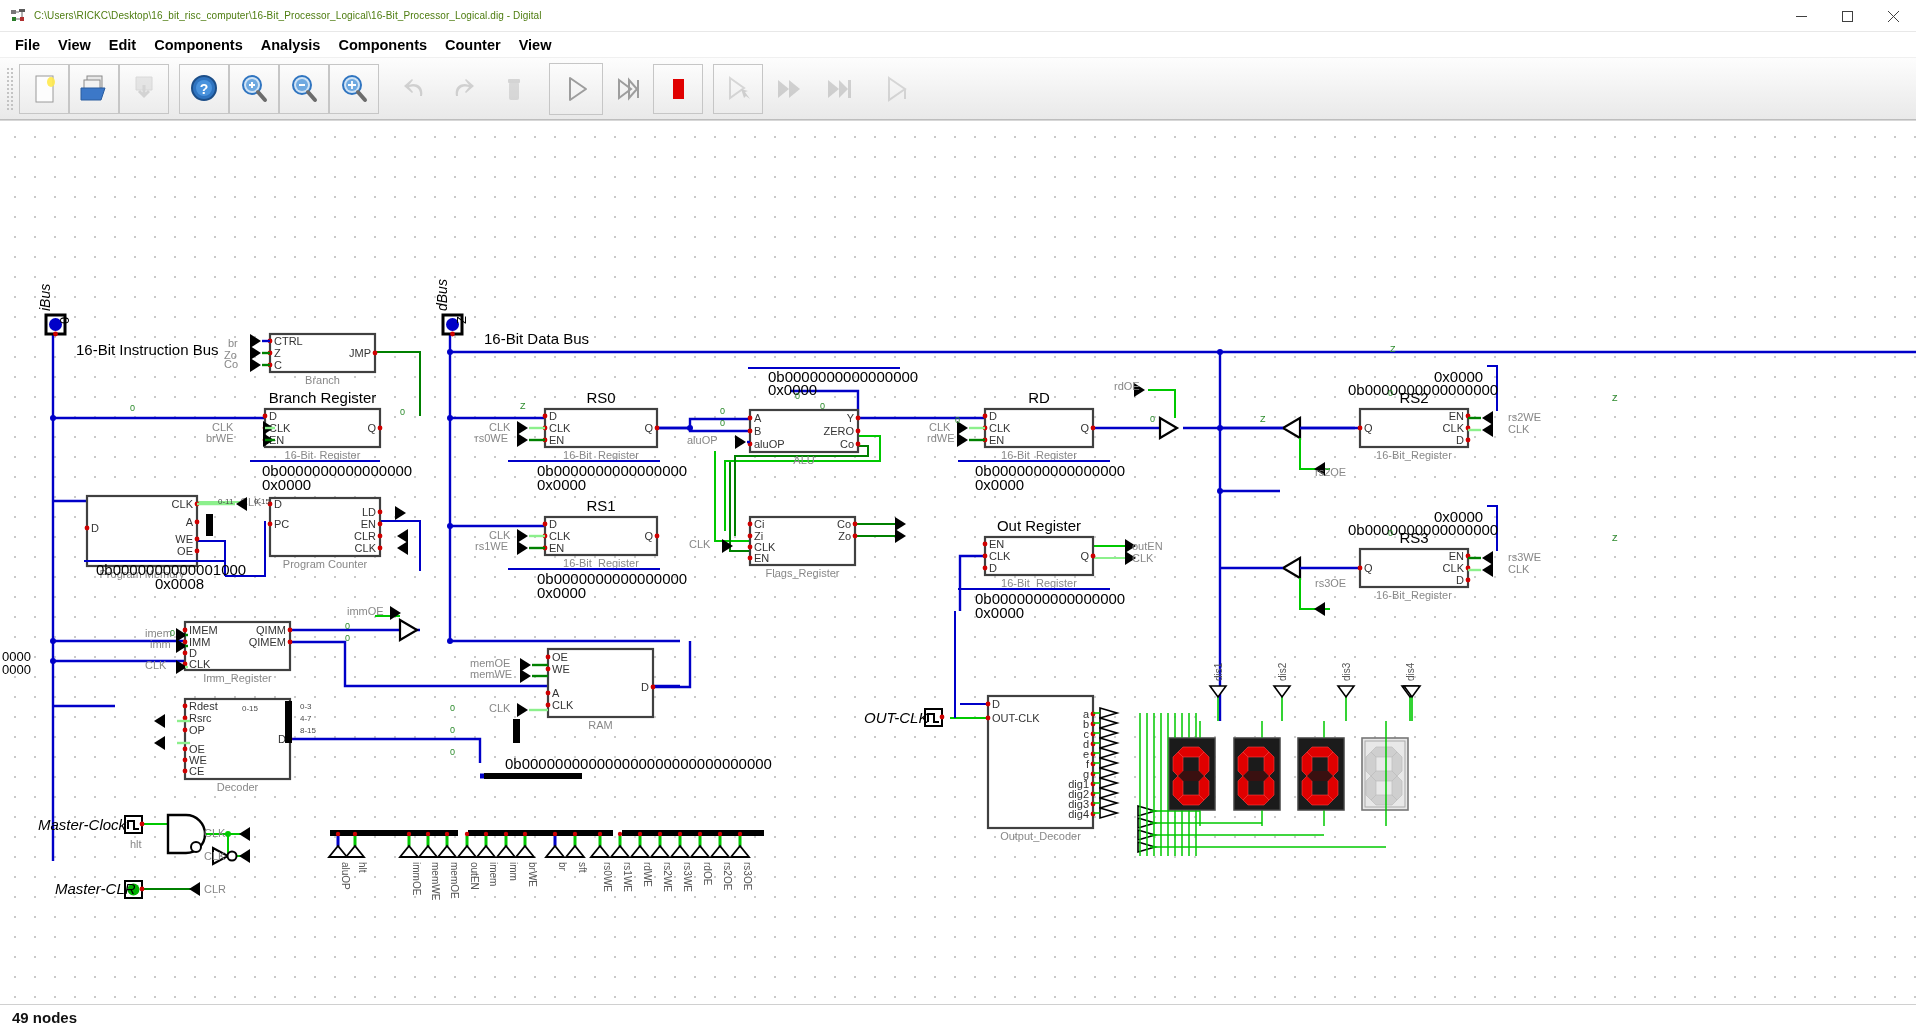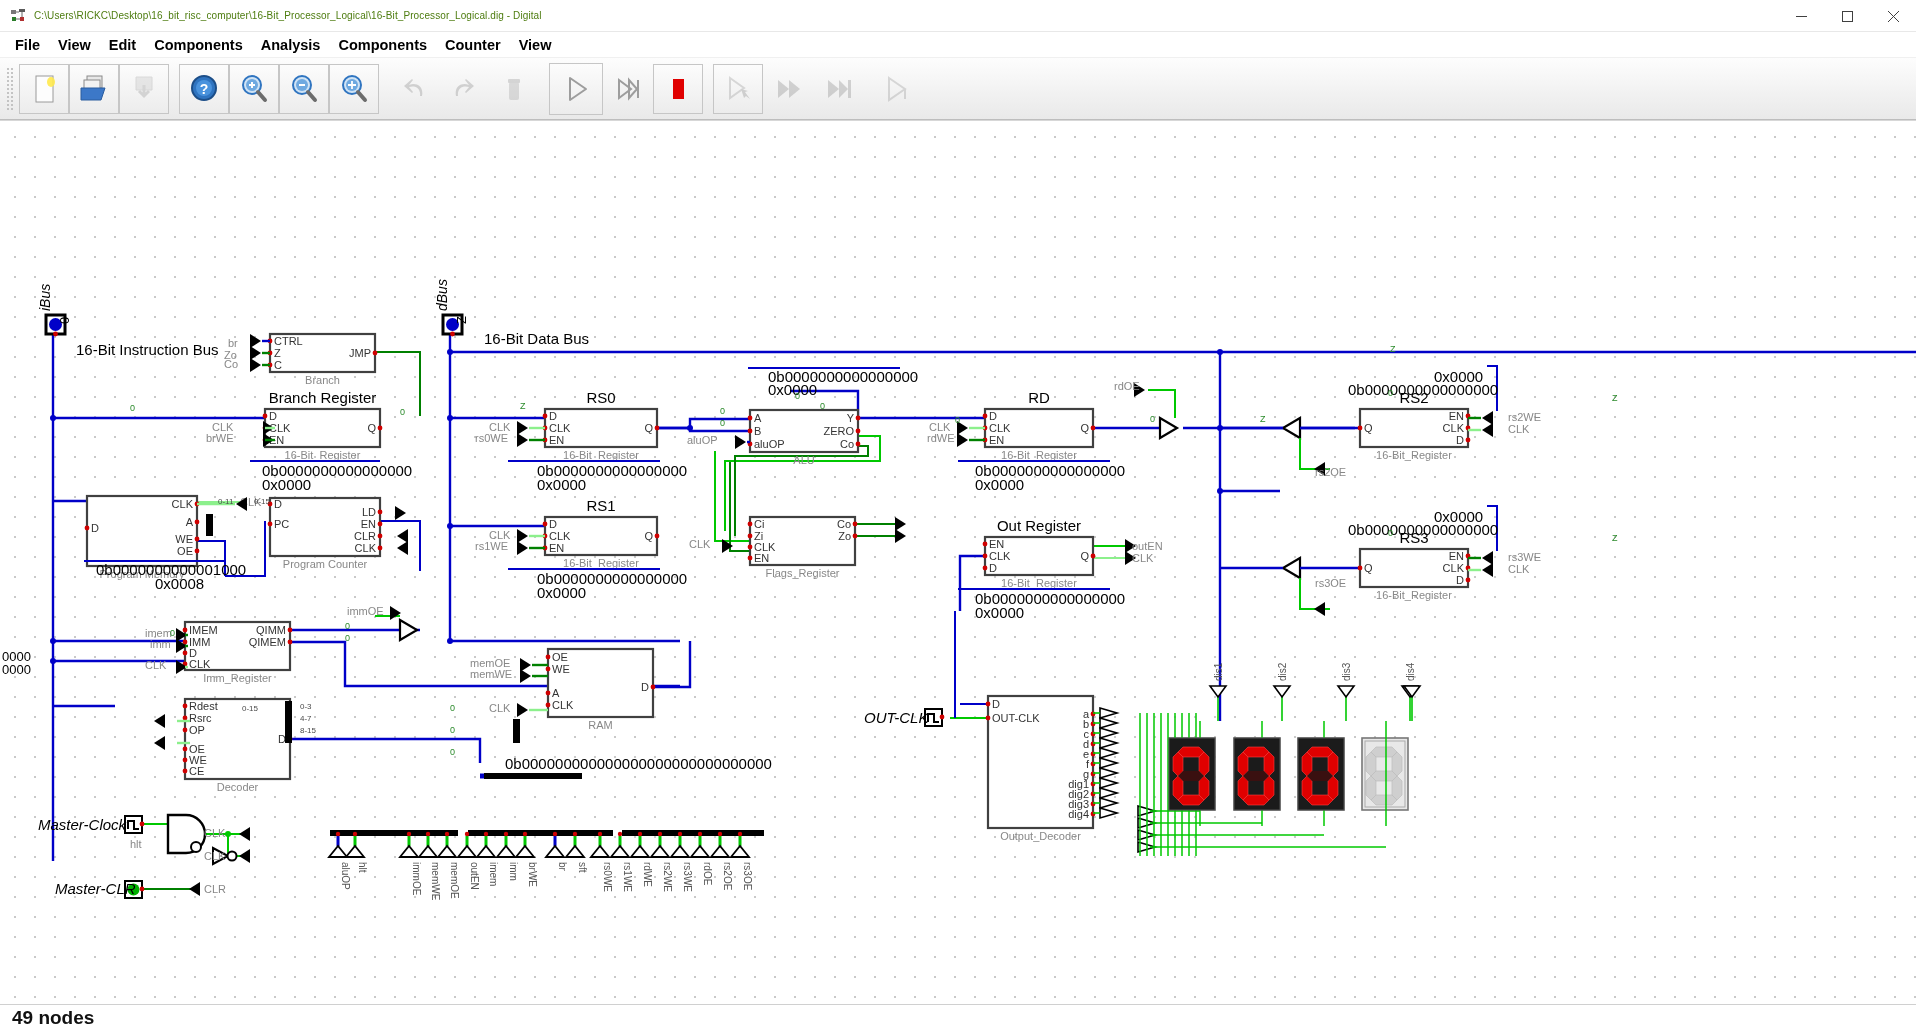--- a/index.html
+++ b/index.html
@@ -112,21 +112,21 @@
   #circuit { position: absolute; inset: 0; }
   #circuit svg { display: block; }
 
   
   #statusbar {
     height: 26px;
     background: #ffffff;
     border-top: 1px solid #d0d0d0;
     display: flex; align-items: center;
     padding-left: 12px;
-    font-size: 19px;
+    font-size: 15px;
     font-weight: bold;
     color: #111;
   }
 </style>
 </head>
 <body>
 
 <div id="titlebar">
   <span id="app-icon">
     <svg width="16" height="16" viewBox="0 0 16 16">

